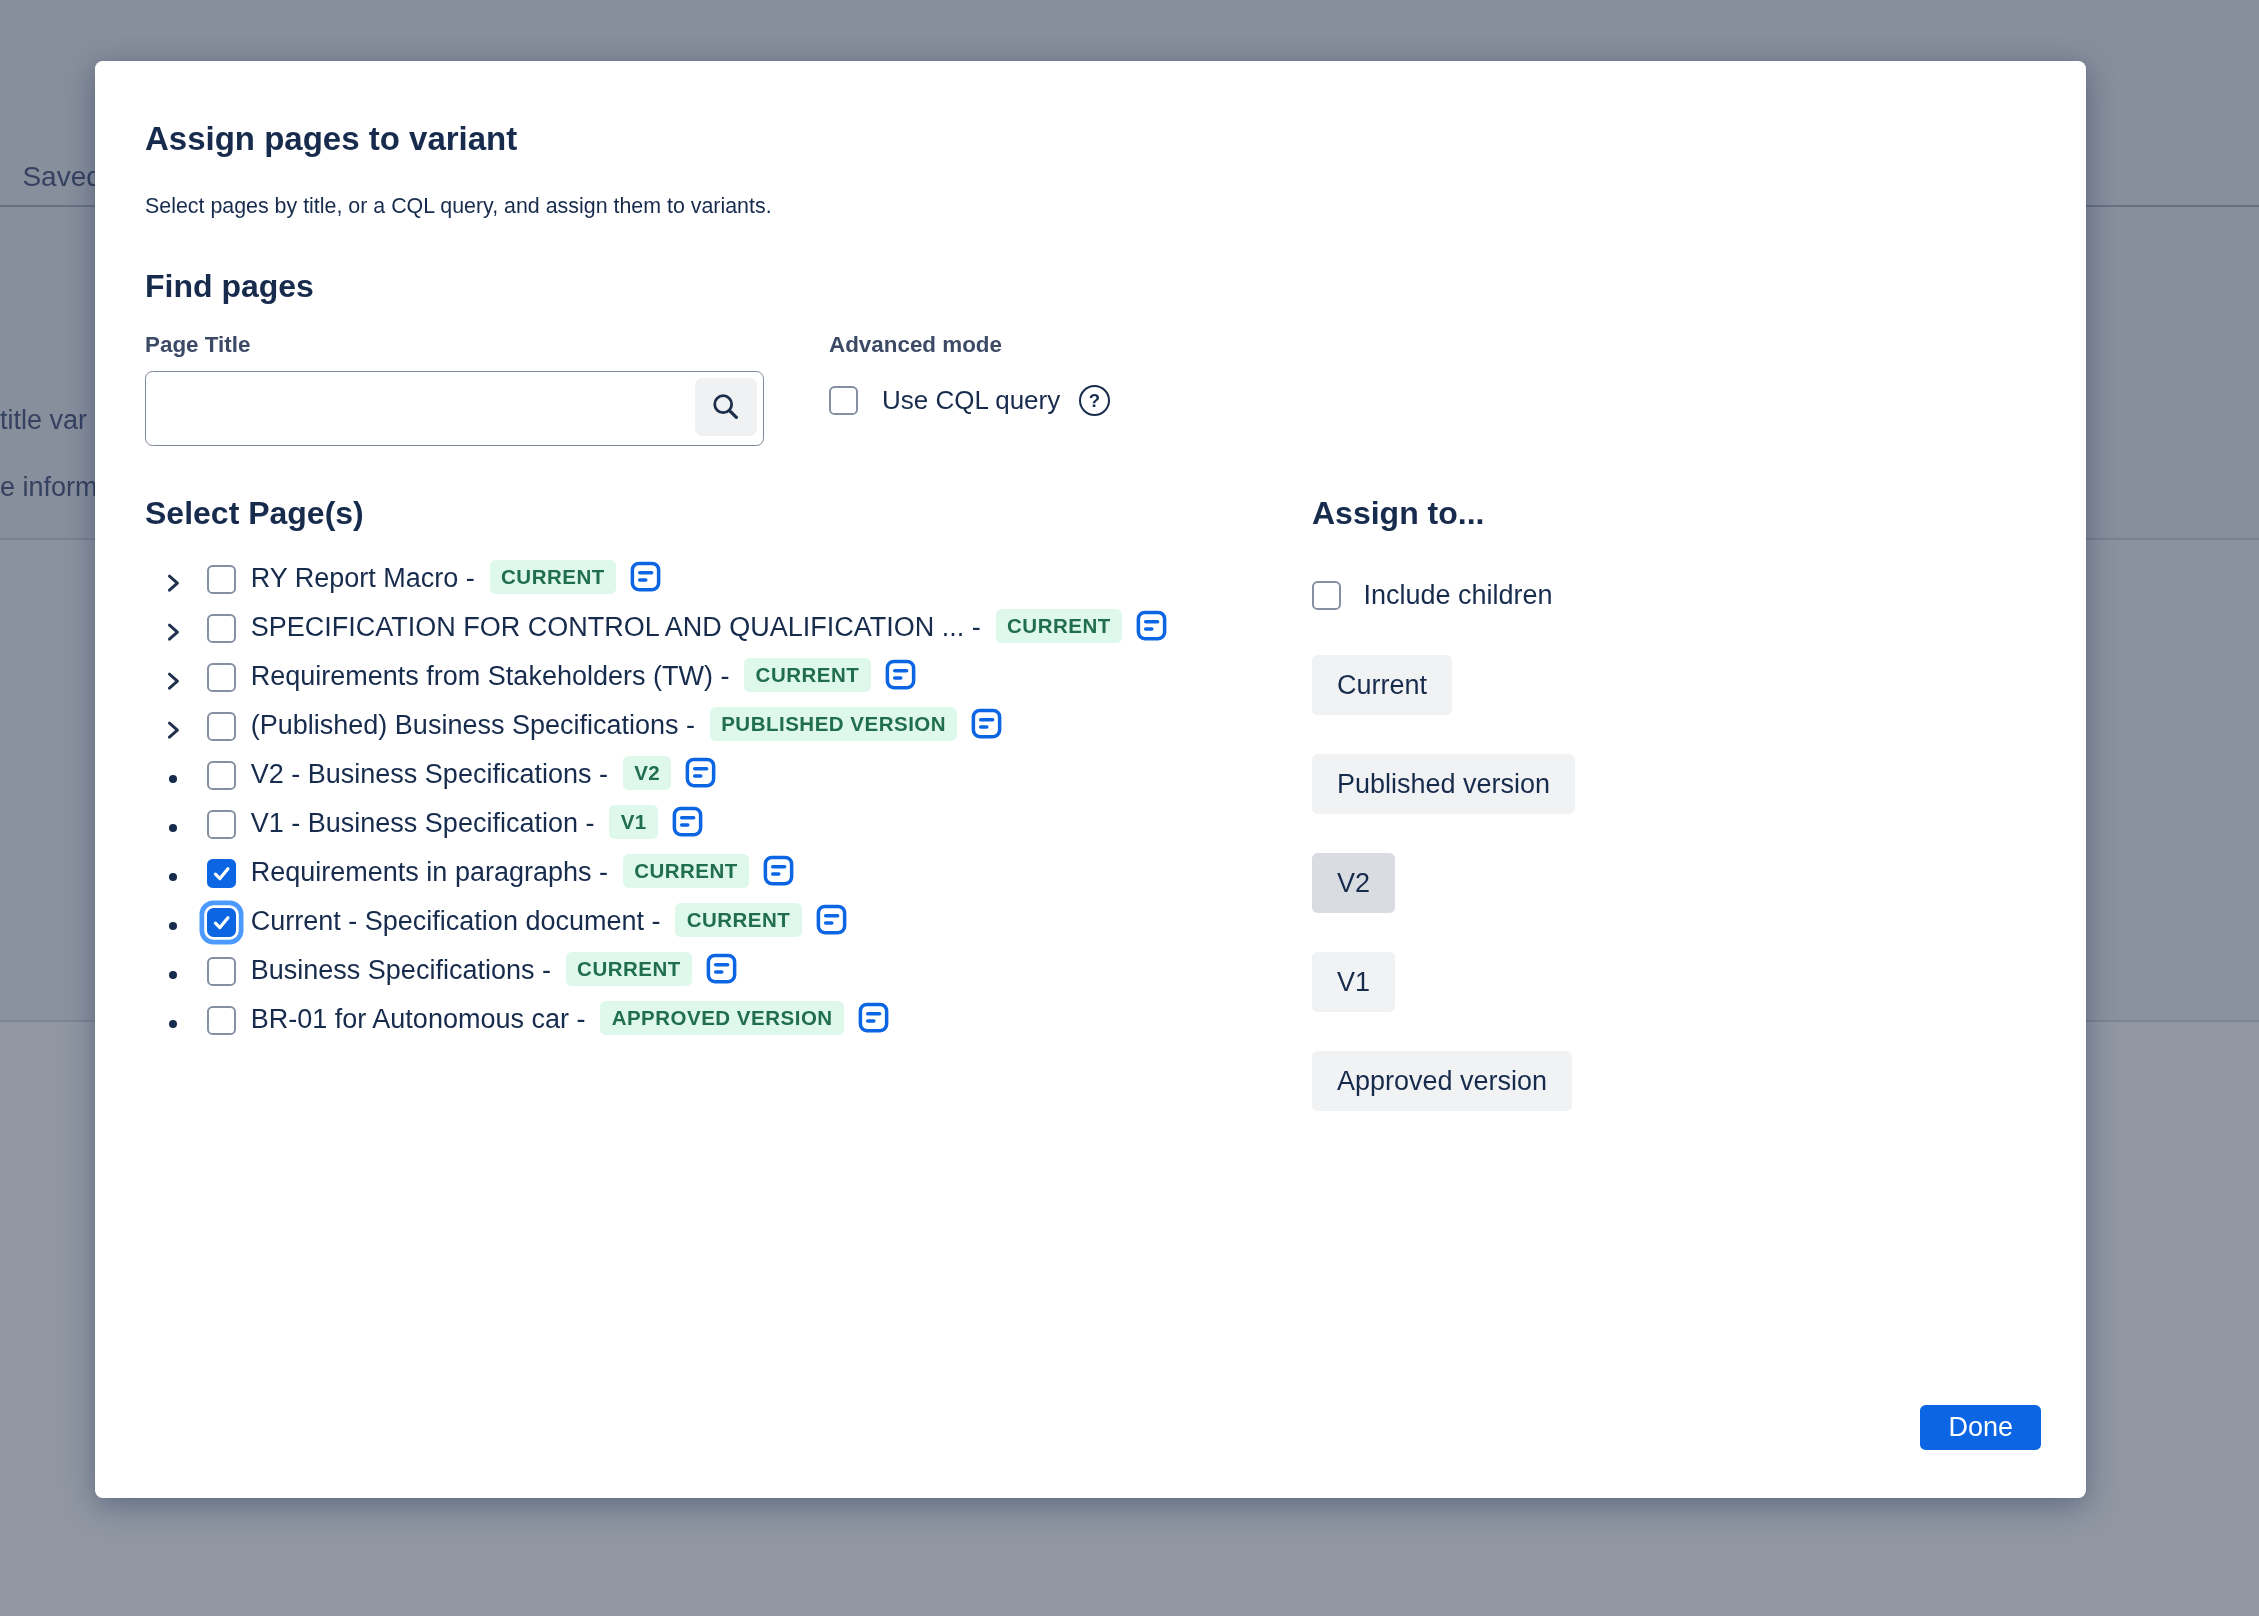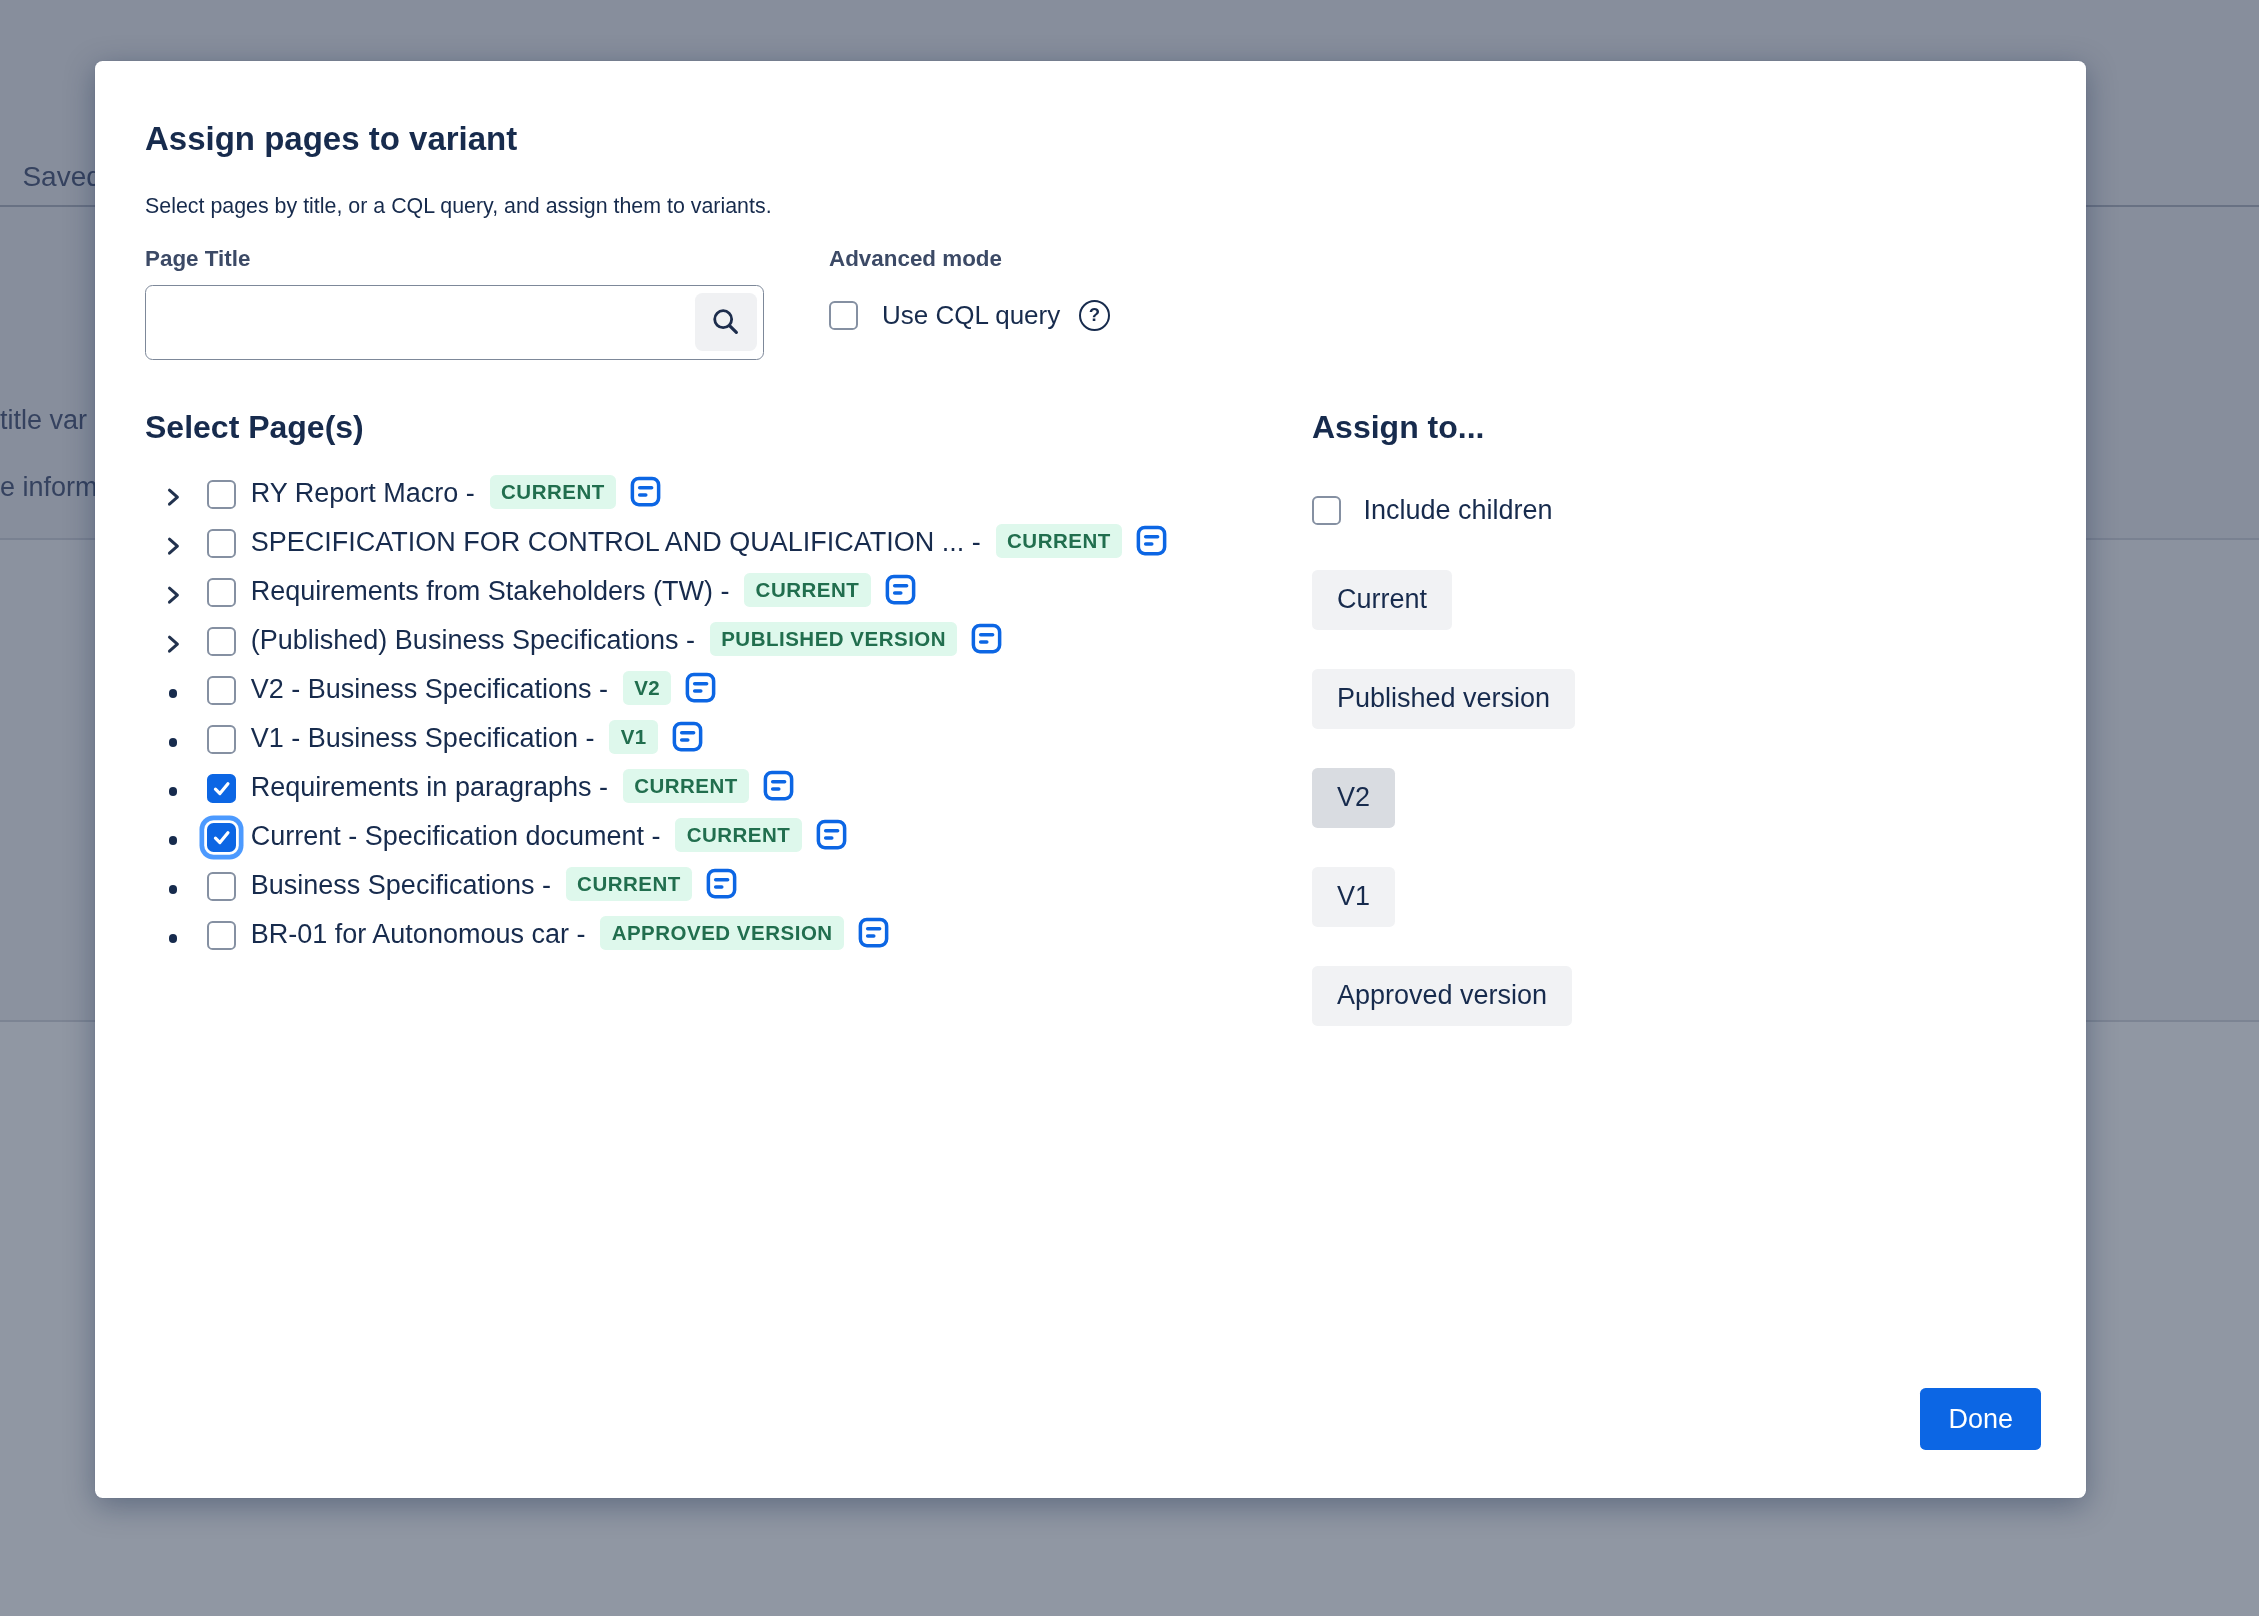--- a/index.html
+++ b/index.html
@@ -70,41 +70,42 @@
 
   .include-row{display:flex;align-items:center;margin-top:43px;height:41px;}
   .include-label{font-size:27px;margin-left:22.4px;color:#172B4D;}
   .variant-buttons{margin-top:20.5px;}
   .variant-btn{display:inline-block;background:#F1F2F4;color:#172B4D;font-size:27px;font-weight:500;
     border:none;border-radius:5.6px;height:60px;padding:0 25px;margin-top:39px;display:flex;width:max-content;
     align-items:center;cursor:pointer;font-family:inherit;}
   .variant-btn.selected{background:#D9DCE1;}
 
   .done-btn{position:absolute;right:45px;bottom:48px;background:#0C66E4;color:#FFFFFF;border:none;
-    border-radius:5.6px;height:62px;padding:0 28px;font-size:27px;font-weight:500;font-family:inherit;
+    border-radius:5.6px;height:45px;padding:0 28px;font-size:27px;font-weight:500;font-family:inherit;
     display:flex;align-items:center;cursor:pointer;}
 </style>
 </head>
 <body>
 
 <div>
   <div class="bg-panel-a"></div>
   <div class="bg-panel-b"></div>
   <div class="bg-line bg-line-1"></div>
   <div class="bg-line bg-line-2"></div>
   <div class="bg-line bg-line-3"></div>
   <div class="backdrop-text saved-label">Saved</div>
   <div class="backdrop-text partial-1">title var</div>
   <div class="backdrop-text partial-2">e inform</div>
 </div>
 
 <div class="modal">
   <h1 class="modal-title">Assign pages to variant</h1>
   <p class="modal-subtitle">Select pages by title, or a CQL query, and assign them to variants.</p>
 
+  <h2 class="section-heading find-heading">Find pages</h2>
 
   <div class="find-row">
     <div class="search-field">
       <div class="field-label">Page Title</div>
       <div class="search-box">
         <input class="search-input" type="text" value="" placeholder="" style="">
         <div class="search-btn">
           <span style="display:flex;">
             <svg width="32" height="32" viewBox="0 0 34 34">
               <circle cx="14" cy="14" r="9" fill="none" stroke="#1D2D4C" stroke-width="3"></circle>

